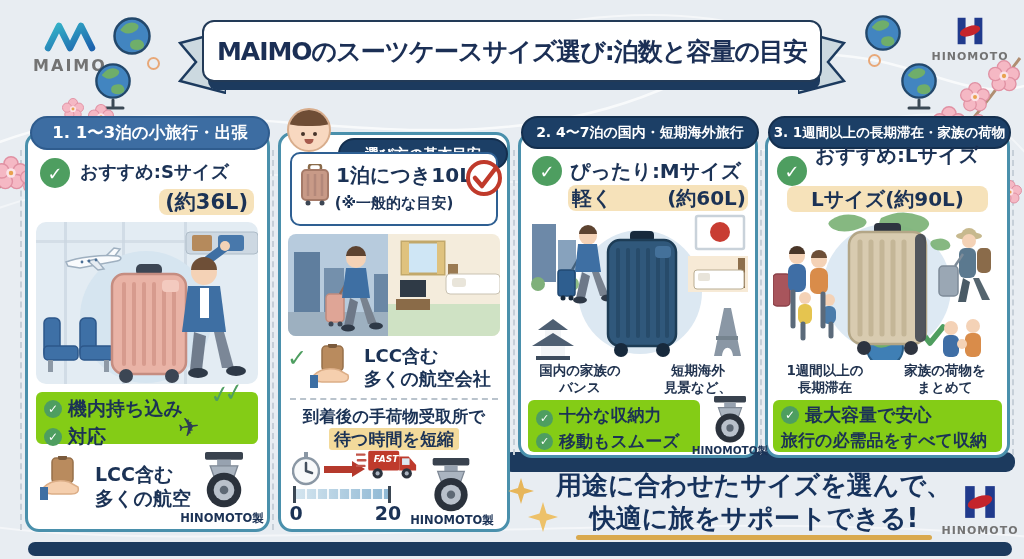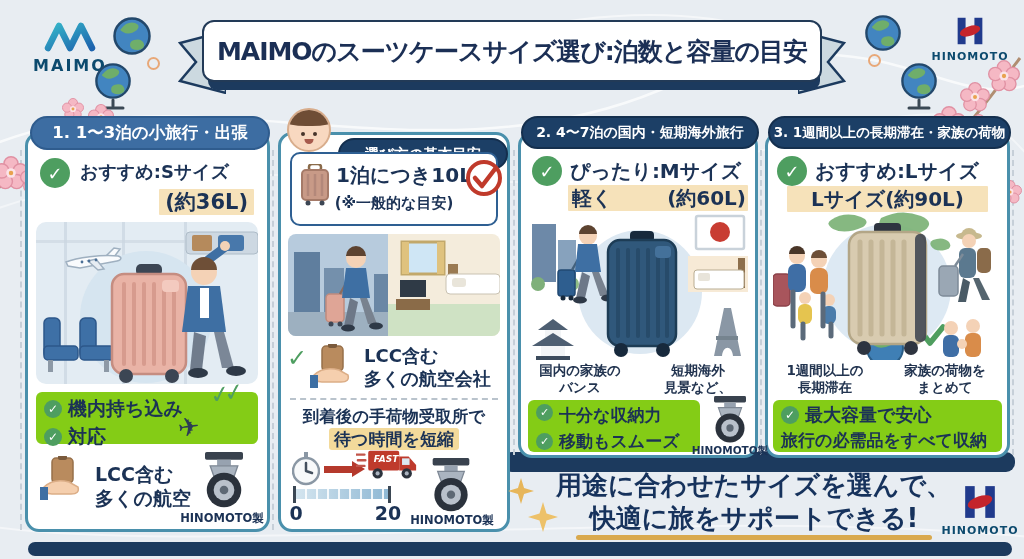--- a/index.html
+++ b/index.html
@@ -8,27 +8,27 @@
   .ab{position:absolute;}
   .navy{color:#1b3255;}
   .card{background:#fff;border:3px solid #4a90ac;border-radius:14px;box-sizing:border-box;z-index:2;}
   .pill{border-radius:17px;color:#fff;font-weight:800;display:flex;align-items:center;justify-content:center;z-index:3;white-space:nowrap;}
   .pill.blue{background:#3d6da2;border:2px solid #2f5c8e;}
   .pill.navyb{background:#1c3f66;border:2px solid #142f4e;}
   .chk{background:#4e9e60;border-radius:50%;color:#fff;display:flex;align-items:center;justify-content:center;font-weight:800;}
   .chk::after{content:"✓";}
   .tick{color:#4e9e60;font-weight:800;}
   .ybox{background:#84cc16;border-radius:6px;box-sizing:border-box;}
-  .tanhl{background:#f6e2ba;border-radius:1px;}
+  .tanhl{background:#f6e2ba;border-radius:8px;}
   .dash{width:0;border-left:2px dashed #c6cfd8;z-index:1;}
   .strip{background:#1c3a5e;border-radius:9px;z-index:1;}
   .b{font-weight:800;}
   .cap{font-size:13.5px;font-weight:800;color:#223450;text-align:center;line-height:1.25;}
   .wheel-label{font-size:11.5px;font-weight:800;color:#1b3255;text-align:center;white-space:nowrap;}
-  .logo-word{font-weight:800;color:#0c4a6e;letter-spacing:2px;}
+  .logo-word{font-weight:800;color:#737373;letter-spacing:2px;}
   .face{border-radius:50%;background:#f8d8c0;border:2px solid #d8ad8c;overflow:hidden;z-index:4;box-sizing:border-box;}
   .face .hair{position:absolute;top:-3px;left:-3px;right:-3px;height:48%;background:#6f4d35;border-radius:50% 50% 45% 45%/80% 80% 25% 25%;}
   .face .eye{position:absolute;width:4px;height:4px;background:#46342a;border-radius:50%;top:55%;}
   .face .mouth{position:absolute;width:9px;height:5px;background:#a65a4c;border-radius:0 0 8px 8px;left:50%;transform:translateX(-50%);top:72%;}
 </style>
 </head>
 <body>
 
 <div id="stage">
 
@@ -409,41 +409,41 @@
   <div class="ab cap" style="left:524px;top:362px;width:112px;z-index:3;">
     <div>国内の家族の</div>
     <div>バンス</div>
   </div>
   <div class="ab cap" style="left:642px;top:362px;width:112px;z-index:3;">
     <div>短期海外</div>
     <div>見景など、</div>
   </div>
 
   <div class="ab ybox" style="left:528px;top:400px;width:172px;height:52px;z-index:3;padding:4px 8px;">
-    <div style="display:flex;align-items:flex-start;gap:6px;">
+    <div style="display:flex;align-items:flex-end;gap:6px;">
       <span class="chk" style="width:17px;height:17px;font-size:11px;"></span>
       <span class="b navy" style="font-size:17px;">十分な収納力</span>
     </div>
     <div style="display:flex;align-items:center;gap:6px;margin-top:3px;">
       <span class="chk" style="width:17px;height:17px;font-size:11px;"></span>
       <span class="b navy" style="font-size:17px;">移動もスムーズ</span>
     </div>
   </div>
   <svg class="ab" style="left:708px;top:396px;z-index:3" width="44" height="48">
       <use href="#sym-wheel" width="44" height="48"></use>
     </svg>
   <div class="ab wheel-label" style="left:686px;top:444px;width:88px;font-size:10.5px;z-index:3;">HINOMOTO製</div>
 
   <div class="ab pill navyb" style="left:768px;top:116px;width:239px;height:29px;font-size:13.5px;">
     <span>3. 1週間以上の長期滞在・家族の荷物</span>
   </div>
   <div class="ab card" style="left:765px;top:132px;width:245px;height:326px;"></div>
 
   <div class="ab chk" style="left:777px;top:156px;width:30px;height:30px;font-size:18px;z-index:3;"></div>
-  <div class="ab b navy" style="left:815px;top:158px;font-size:20px;z-index:3;">おすすめ:Lサイズ</div>
+  <div class="ab b navy" style="left:815px;top:142px;font-size:20px;z-index:3;">おすすめ:Lサイズ</div>
   <div class="ab" style="left:765px;top:186px;width:245px;text-align:center;z-index:3;">
     <span class="tanhl b navy" style="font-size:20px;padding:1px 24px;">Lサイズ(約90L)</span>
   </div>
 
   <svg class="ab" style="left:773px;top:212px;z-index:3" width="229" height="148" viewBox="0 0 229 148">
     <circle cx="114" cy="76" r="64" fill="#dde9f3"></circle>
     <g fill="#7cb377" opacity=".92">
       <path d="M58 8 q14 -9 30 -3 q10 4 2 10 q-18 8 -30 2 q-8 -5 -2 -9 Z"></path>
       <path d="M108 6 q20 -10 40 -2 q14 6 4 14 q-16 10 -36 4 q-14 -6 -8 -16 Z"></path>
       <path d="M160 28 q10 -4 16 2 q4 6 -4 8 q-10 2 -14 -4 q-2 -4 2 -6 Z"></path>

